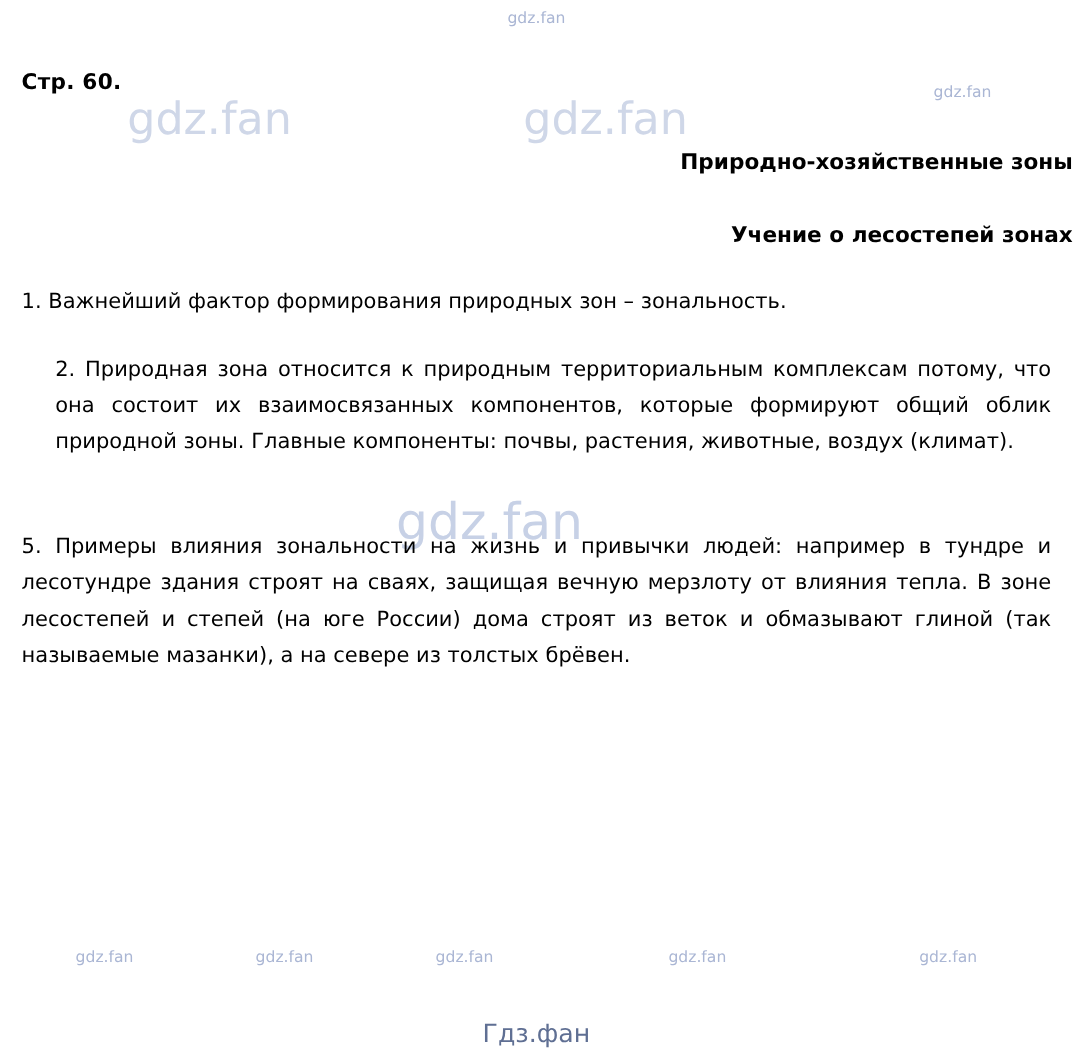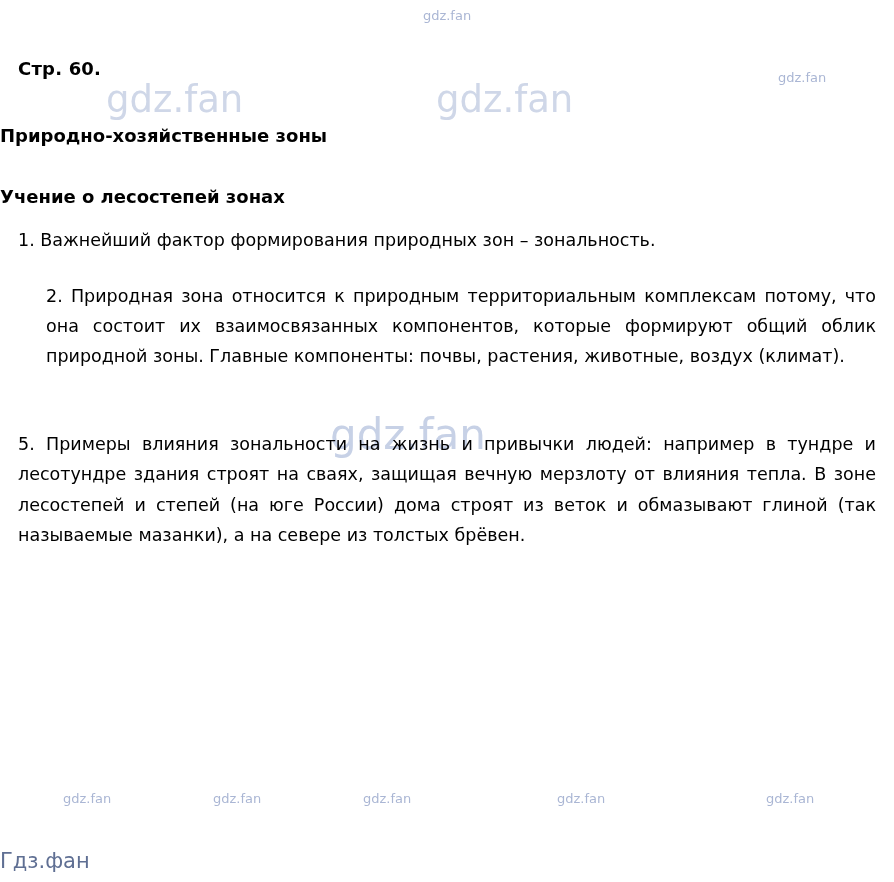--- a/index.html
+++ b/index.html
@@ -49,55 +49,56 @@
   .wm-r1 { top: 70px; left: 778px; }
   .wm-b1 { top: 791px; left: 63px; }
   .wm-b2 { top: 791px; left: 213px; }
   .wm-b3 { top: 791px; left: 363px; }
   .wm-b4 { top: 791px; left: 557px; }
   .wm-b5 { top: 791px; left: 766px; }
   .wm-bottom-center {
     top: 849px;
     left: 0;
     width: 894px;
+    text-align: center;
     font-size: 21px;
     color: #5f6f93;
     font-weight: normal;
   }
   .page-number {
     position: absolute;
     top: 58px;
     left: 18px;
     font-size: 18px;
     font-weight: bold;
     letter-spacing: 0.2px;
   }
   .title-block {
     position: absolute;
     top: 125px;
     left: 0;
     width: 894px;
-    text-align: left;
+    text-align: right;
   }
   .doc-title {
     font-size: 18px;
     font-weight: bold;
     margin: 0;
     line-height: 1.2;
   }
   .doc-subtitle {
     font-size: 18px;
     font-weight: bold;
     margin: 0;
     padding-top: 39px;
     line-height: 1.2;
   }
   .answers {
     position: absolute;
-    top: 225px;
+    top: 237px;
     left: 18px;
     width: 858px;
   }
   .answer {
     font-size: 17.5px;
     line-height: 1.72;
     text-align: justify;
     margin: 0 0 22px 0;
   }
   .answer .num {

